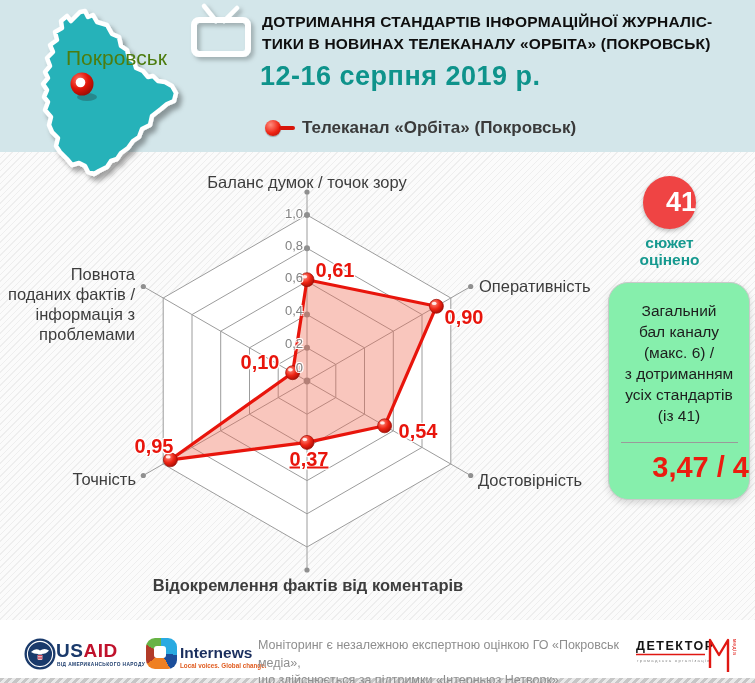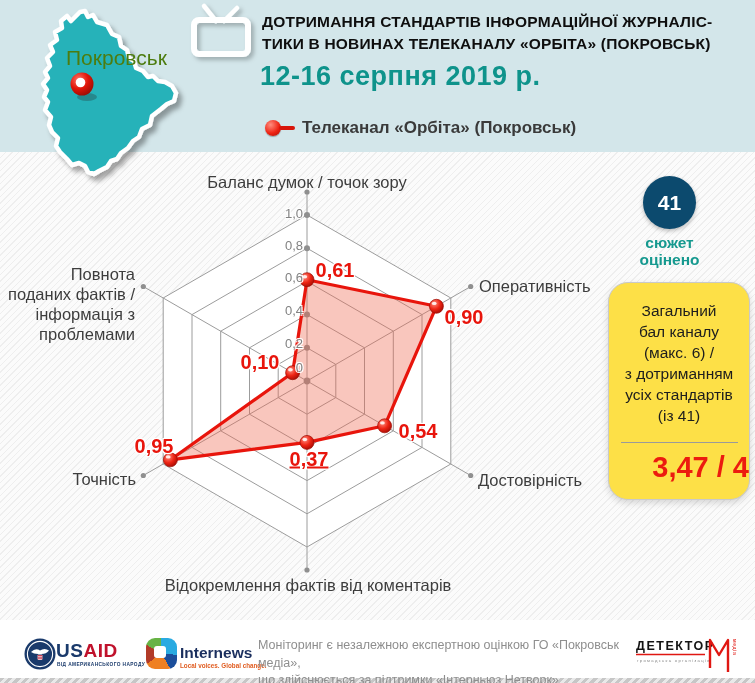--- a/index.html
+++ b/index.html
@@ -39,25 +39,25 @@
   .tick-label { position:absolute; width:70px; text-align:right; font-size:13px; color:#828282;
     text-shadow:1px 1px 0 #fff, -1px -1px 0 #fff, 1px -1px 0 #fff, -1px 1px 0 #fff; }
   .value-label { position:absolute; transform:translate(-50%,-50%); font-size:20px; font-weight:bold; color:#e8150c;
     white-space:nowrap;
     text-shadow:1px 1px 0 #fff, -1px -1px 0 #fff, 1px -1px 0 #fff, -1px 1px 0 #fff, 0 0 3px #fff; }
 
   svg.layer { position:absolute; left:0; top:0; width:755px; height:683px; pointer-events:none; }
 
   
   .count-circle { position:absolute; left:643px; top:176px; width:53px; height:53px; border-radius:50%;
-    background:#0c4a6e; color:#fff; font-size:21px; font-weight:bold; text-align:center; line-height:53px;
+    background:#ef4444; color:#fff; font-size:27px; font-weight:bold; text-align:right; line-height:53px;
     box-shadow:0 2px 4px rgba(0,0,0,0.25); }
   .count-caption { position:absolute; left:612px; top:235px; width:115px; text-align:center;
     color:#16998f; font-size:15.5px; font-weight:bold; line-height:16.5px; }
-  .score-box { position:absolute; left:608px; top:282px; width:142px; height:218px; background:#fde047;
+  .score-box { position:absolute; left:608px; top:282px; width:142px; height:218px; background:#86efac;
     border:1px solid #c9c9c9; border-radius:20px; box-shadow:0 3px 7px rgba(0,0,0,0.15); }
   .score-desc { position:absolute; left:0; top:17px; width:100%; text-align:center;
     font-size:15.5px; color:#1d1d1d; line-height:21px; }
   .score-divider { position:absolute; left:12px; right:11px; top:159px; border-top:1px solid #9a9a9a; }
   .score-value { position:absolute; left:0; top:166px; width:100%; text-align:right;
     font-size:29px; font-weight:bold; color:#ec1b0f; line-height:36px;padding-left:35px; }
 
   
   .usaid-group { position:absolute; left:24px; top:637px; }
   .usaid-text { position:absolute; left:32px; top:3px; font-size:19px; font-weight:bold; letter-spacing:0.5px; white-space:nowrap; }
@@ -190,21 +190,21 @@
       <div class="tick-label" style="left: 233px; top: 360px;">0</div>
       <div class="axis-label" style="top: 172px; text-align: center; left: 307px; transform: translateX(-50%);">
         <div>Баланс думок / точок зору</div>
       </div>
       <div class="axis-label" style="top: 276px; text-align: left; left: 479px;">
         <div>Оперативність</div>
       </div>
       <div class="axis-label" style="top: 470px; text-align: left; left: 478px;">
         <div>Достовірність</div>
       </div>
-      <div class="axis-label" style="top: 575px; text-align: center; left: 308px; transform: translateX(-50%);">
+      <div class="axis-label" style="top: 575px; text-align: center; left: 308px; transform: translateX(-50%); font-weight: bold;">
         <div>Відокремлення фактів від коментарів</div>
       </div>
       <div class="axis-label" style="top: 469px; text-align: right; right: 619px;">
         <div>Точність</div>
       </div>
       <div class="axis-label" style="top: 264px; text-align: right; right: 620px;">
         <div>Повнота</div>
         <div>поданих фактів /</div>
         <div>інформація з</div>
         <div>проблемами</div>

